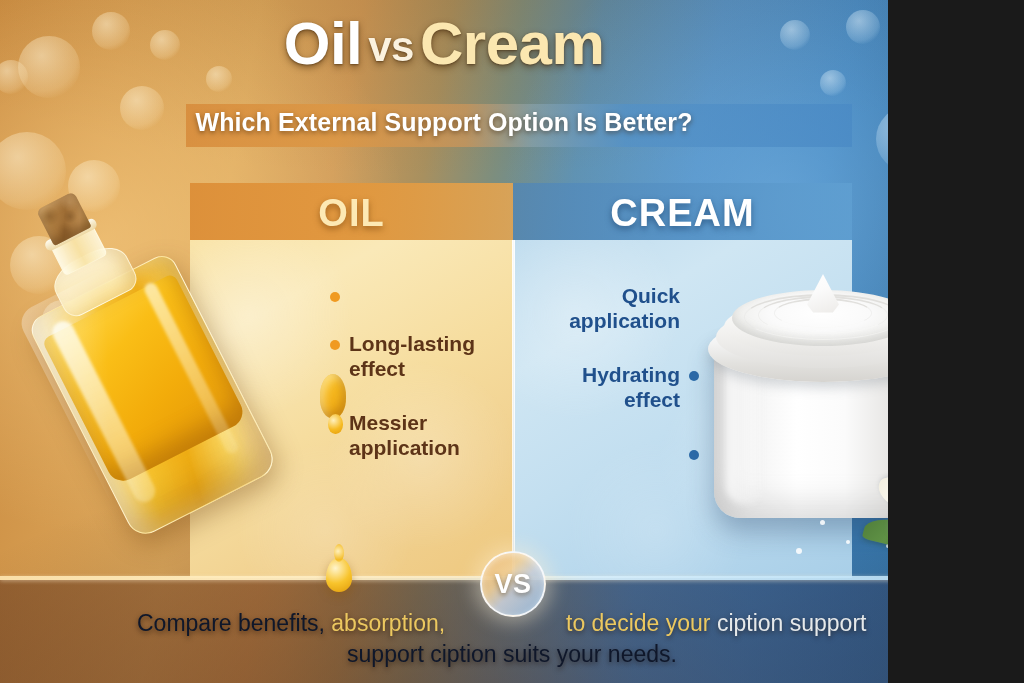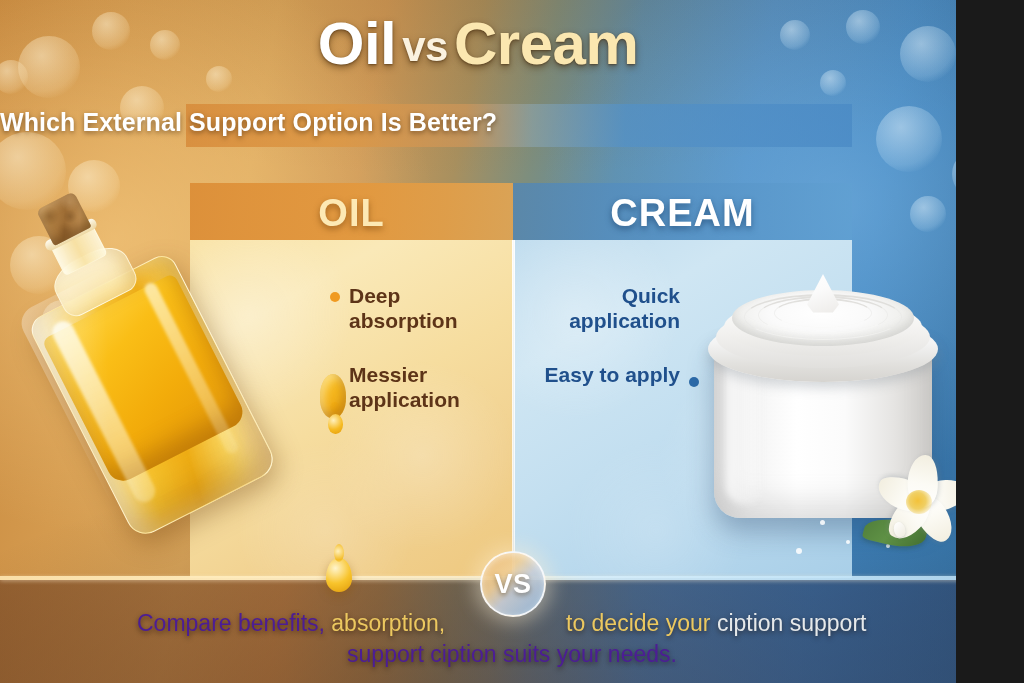--- a/index.html
+++ b/index.html
@@ -4,21 +4,21 @@
 <style>
   * { margin:0; padding:0; box-sizing:border-box; }
   html,body { width:1024px; height:683px; overflow:hidden; }
   body {
     font-family:"Liberation Sans", sans-serif;
     background:#1a1a1a;
   }
 
   
   #stage {
-    position:relative; width:956px; height:683px; overflow:hidden;
+    position:relative; width:888px; height:683px; overflow:hidden;
     background:#c98a44;
   }
 
   
   .bg-base{
     position:absolute; inset:0;
     background:linear-gradient(100deg,
       #c8893e 0%, #d49a4e 13%, #dba75c 26%, #cf9a58 36%,
       #a8905f 45%, #7d8e7e 52%, #5a8cab 60%, #4a8ac2 72%,
       #3e82bd 85%, #356f9f 100%);
@@ -52,21 +52,21 @@
   
   .sub-band{
     position:absolute; left:186px; top:104px; width:666px; height:43px; z-index:12;
     background:linear-gradient(90deg,
       rgba(214,136,55,.80) 0%, rgba(221,150,66,.80) 22%,
       rgba(205,150,90,.72) 42%, rgba(140,165,175,.60) 52%,
       rgba(83,145,199,.72) 66%, rgba(74,138,197,.78) 100%);
   }
   .sub-text{
     position:absolute; left:0; right:0; top:108px; z-index:13;
-    color:#fff;
+    text-align:center; color:#fff;
     font-size:25px; font-weight:bold; letter-spacing:.1px;
     text-shadow:0 2px 5px rgba(60,35,10,.55);
     white-space:nowrap;
   }
 
   
   .hdr-band{ position:absolute; top:183px; height:57px; z-index:11; }
   .hdr-oil{
     left:190px; width:323px;
     background:linear-gradient(90deg, rgba(219,138,50,.86) 0%, rgba(228,152,60,.88) 55%, rgba(232,166,80,.86) 100%);
@@ -107,21 +107,21 @@
     background:linear-gradient(180deg, rgba(255,255,255,.95), rgba(255,255,255,.80));
   }
 
   
   .list{ position:absolute; z-index:12; }
   .list-oil{ left:330px; top:283px; width:175px; }
   .list-cream{ left:524px; top:283px; width:175px; text-align:right; }
 
   .bullet-row{ display:flex; margin-bottom:29px; }
   .list-cream .bullet-row{ flex-direction:row-reverse; }
-  .bullet-row:last-child{ margin-bottom:4px;align-items:flex-end; }
+  .bullet-row:last-child{ margin-bottom:4px; }
 
   .dot{
     flex:0 0 auto; width:10px; height:10px; border-radius:50%;
     margin-top:9px;
   }
   .list-oil .dot{ background:#f09a21; margin-right:9px; }
   .list-cream .dot{ background:#2c6aa8; margin-left:9px; }
   .dot.hidden{ visibility:hidden; }
 
   .btext{
@@ -161,21 +161,21 @@
     text-shadow:0 2px 5px rgba(80,60,30,.55);
   }
 
   
   .caption{
     position:absolute; left:0; top:608px; width:1024px; z-index:14;
     text-align:center; font-size:23px; line-height:31px;
     text-shadow:0 2px 5px rgba(30,15,5,.60);
     white-space:nowrap;
   }
-  .cap-l{ color:#4c1d95; }
+  .cap-l{ color:#0f172a; }
   .cap-g{ color:#ecc85f; }
   .cap-w{ color:#e6e9ea; }
   .cap-line1{ position:relative; }
   .cap-seg-left{ position:absolute; left:137px; top:0; }
   .cap-seg-right{ position:absolute; left:566px; top:0; }
   .cap-line2{ position:absolute; left:0; top:31px; width:1024px; text-align:center; }
 
   
   .bottle-wrap{ position:absolute; left:42px; top:158px; width:300px; height:410px; z-index:13; }
   .bottle{
@@ -415,36 +415,42 @@
   <div class="panel-div"></div>
 
   <div class="hdr-band hdr-oil"></div>
   <div class="hdr-band hdr-cream"></div>
   <div class="hdr-label oil">OIL</div>
   <div class="hdr-label cream">CREAM</div>
 
   <div class="list list-oil">
     <div class="bullet-row">
       <span class="dot"></span>
-      <span class="btext">Deep absorption</span>
+    </div>
+    <div class="bullet-row">
+      <span class="dot"></span>
+      <span class="btext">Long-lasting effect</span>
     </div>
     <div class="bullet-row">
       <span class="dot"></span>
       <span class="btext">Messier application</span>
     </div>
   </div>
 
   <div class="list list-cream">
     <div class="bullet-row">
       <span class="dot hidden"></span>
       <span class="btext">Quick application</span>
     </div>
     <div class="bullet-row">
       <span class="dot"></span>
-      <span class="btext">Easy to apply</span>
+      <span class="btext">Hydrating effect</span>
+    </div>
+    <div class="bullet-row">
+      <span class="dot"></span>
     </div>
   </div>
 
   <div class="bottle-wrap">
     <div class="bottle">
       <div class="b-body"></div>
       <div class="b-liquid"></div>
       <div class="b-high1"></div>
       <div class="b-high2"></div>
       <div class="b-shoulder"></div>

